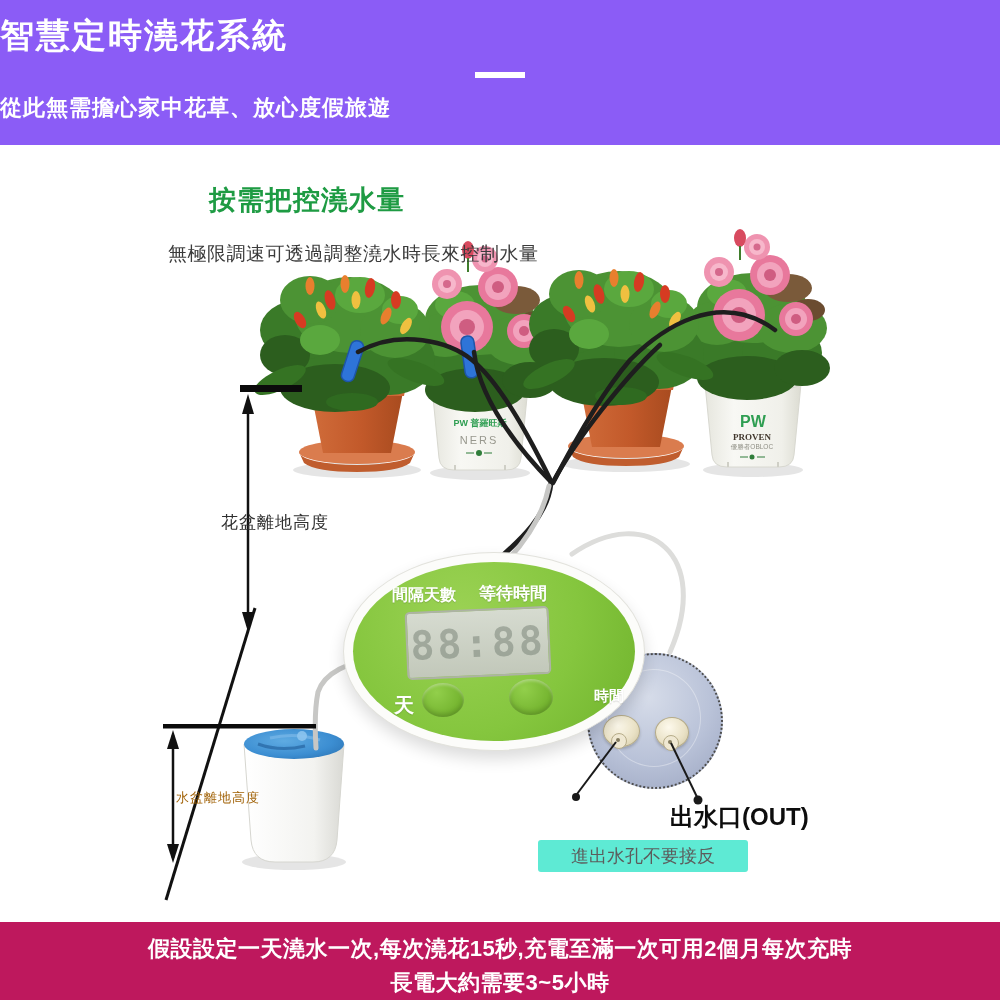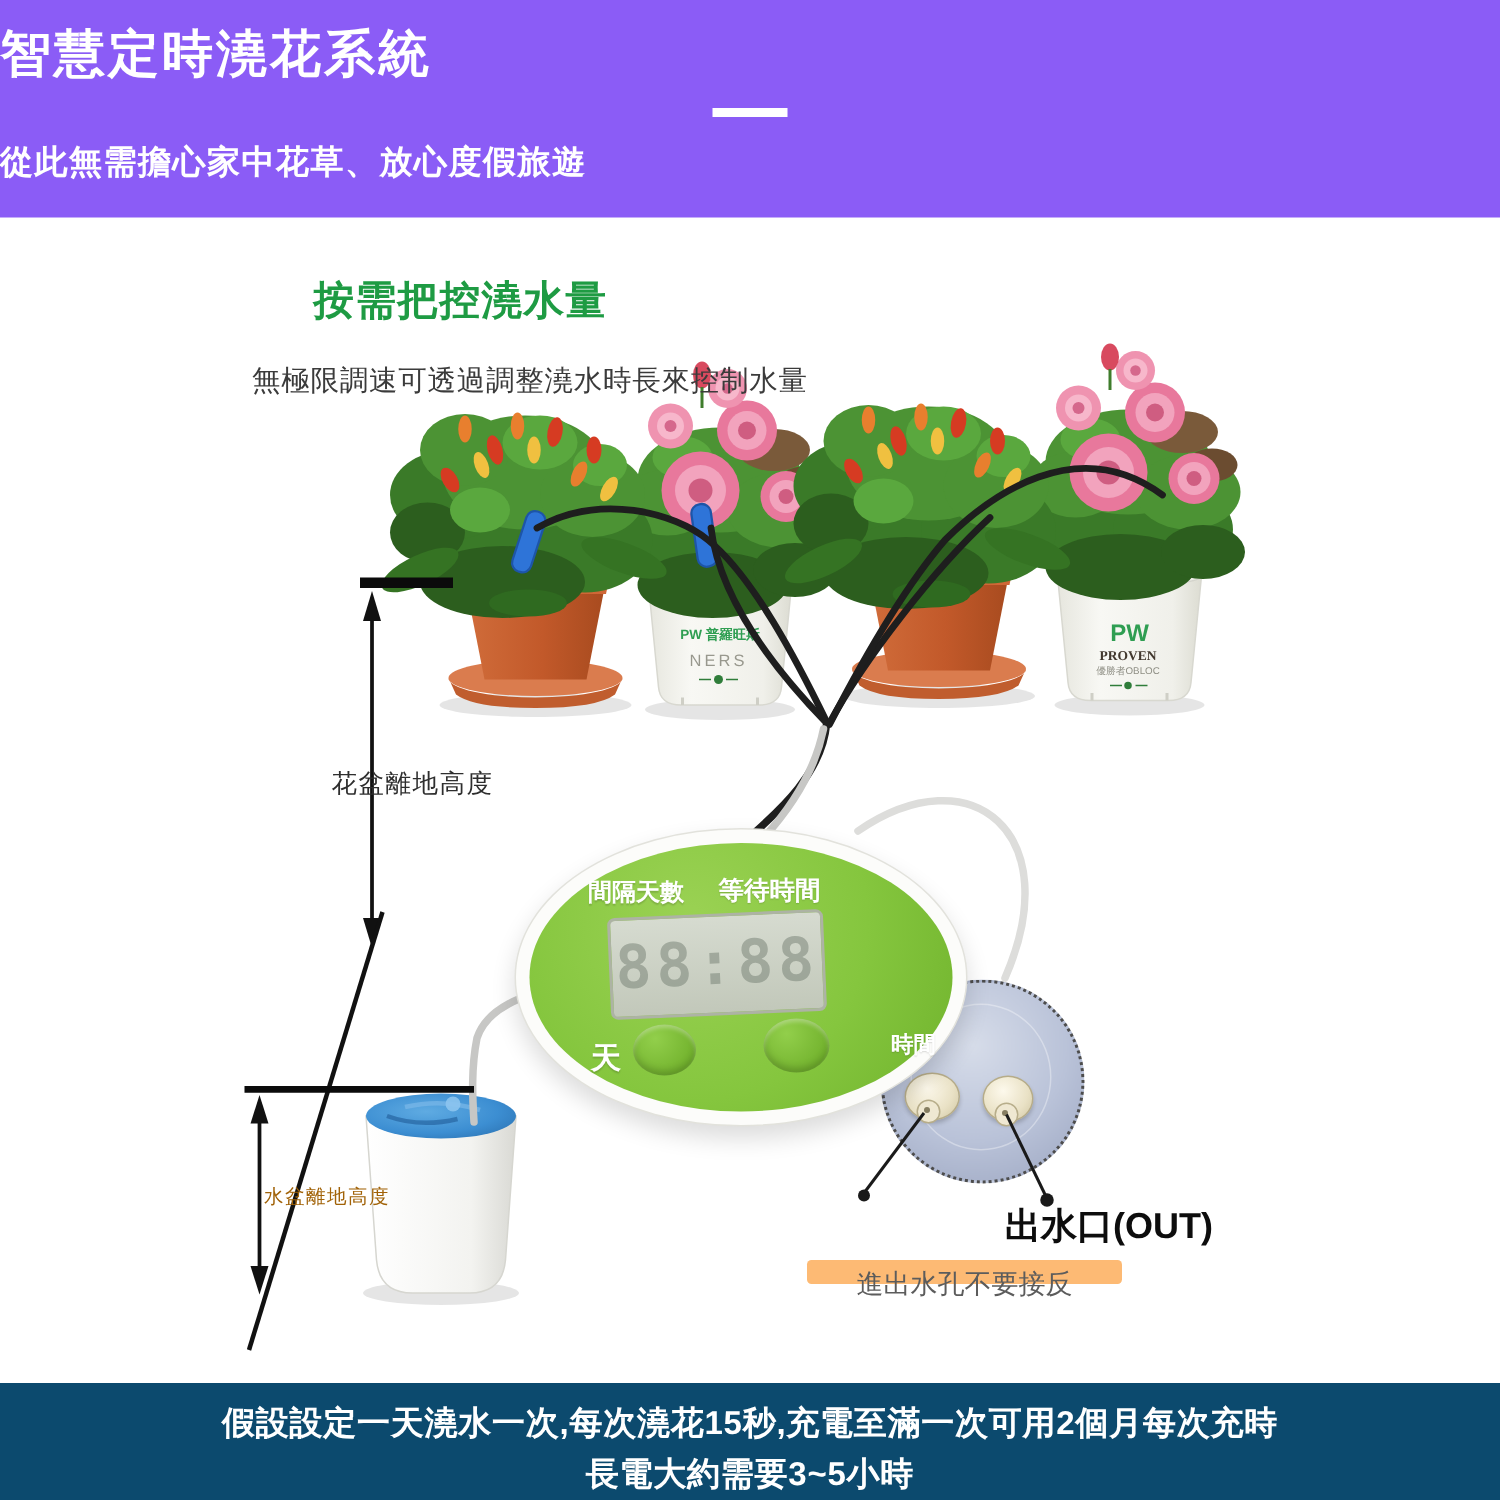--- a/index.html
+++ b/index.html
@@ -47,24 +47,24 @@
   .nozzle-b{left:66px;top:62px;width:32px;height:29px;}
   .nozzle-tip{position:absolute;left:7px;top:17px;width:14px;height:14px;border-radius:50%;
         background:#efe8d2;border:1px solid #b7ad8a;}
   .nozzle-hole{position:absolute;left:4px;top:4px;width:4px;height:4px;border-radius:50%;background:#857d60;}
   
   .ann{position:absolute;z-index:5;}
   .lbl-pot-height{left:221px;top:511px;font-size:17px;color:#2e2e2e;letter-spacing:1px;}
   .lbl-basin-height{left:176px;top:789px;font-size:13px;color:#a16207;letter-spacing:1px;}
   .lbl-inlet{left:512px;top:798px;font-size:28px;color:#1c1c1c;}
   .lbl-outlet{left:670px;top:801px;font-size:24px;font-weight:bold;color:#0d0d0d;}
-  .note-band{left:538px;top:840px;width:210px;height:16px;background:#fdba74;border-radius:3px;
+  .note-band{left:538px;top:840px;width:210px;height:32px;background:#5eead4;border-radius:3px;
         text-align:center;line-height:32px;font-size:18px;color:#5c5c5c;}
   
-  .banner-bottom{position:absolute;left:0;top:922px;width:1000px;height:78px;background:#0c4a6e;
+  .banner-bottom{position:absolute;left:0;top:922px;width:1000px;height:78px;background:#be185d;
         text-align:center;color:#fff;font-weight:bold;z-index:6;}
   .bb-line1{padding-top:12px;font-size:22px;letter-spacing:0.5px;}
   .bb-line2{padding-top:4px;font-size:22px;letter-spacing:0.5px;}
 </style>
 </head>
 <body>
 
 <div class="page">
 
   <div class="banner-top">

